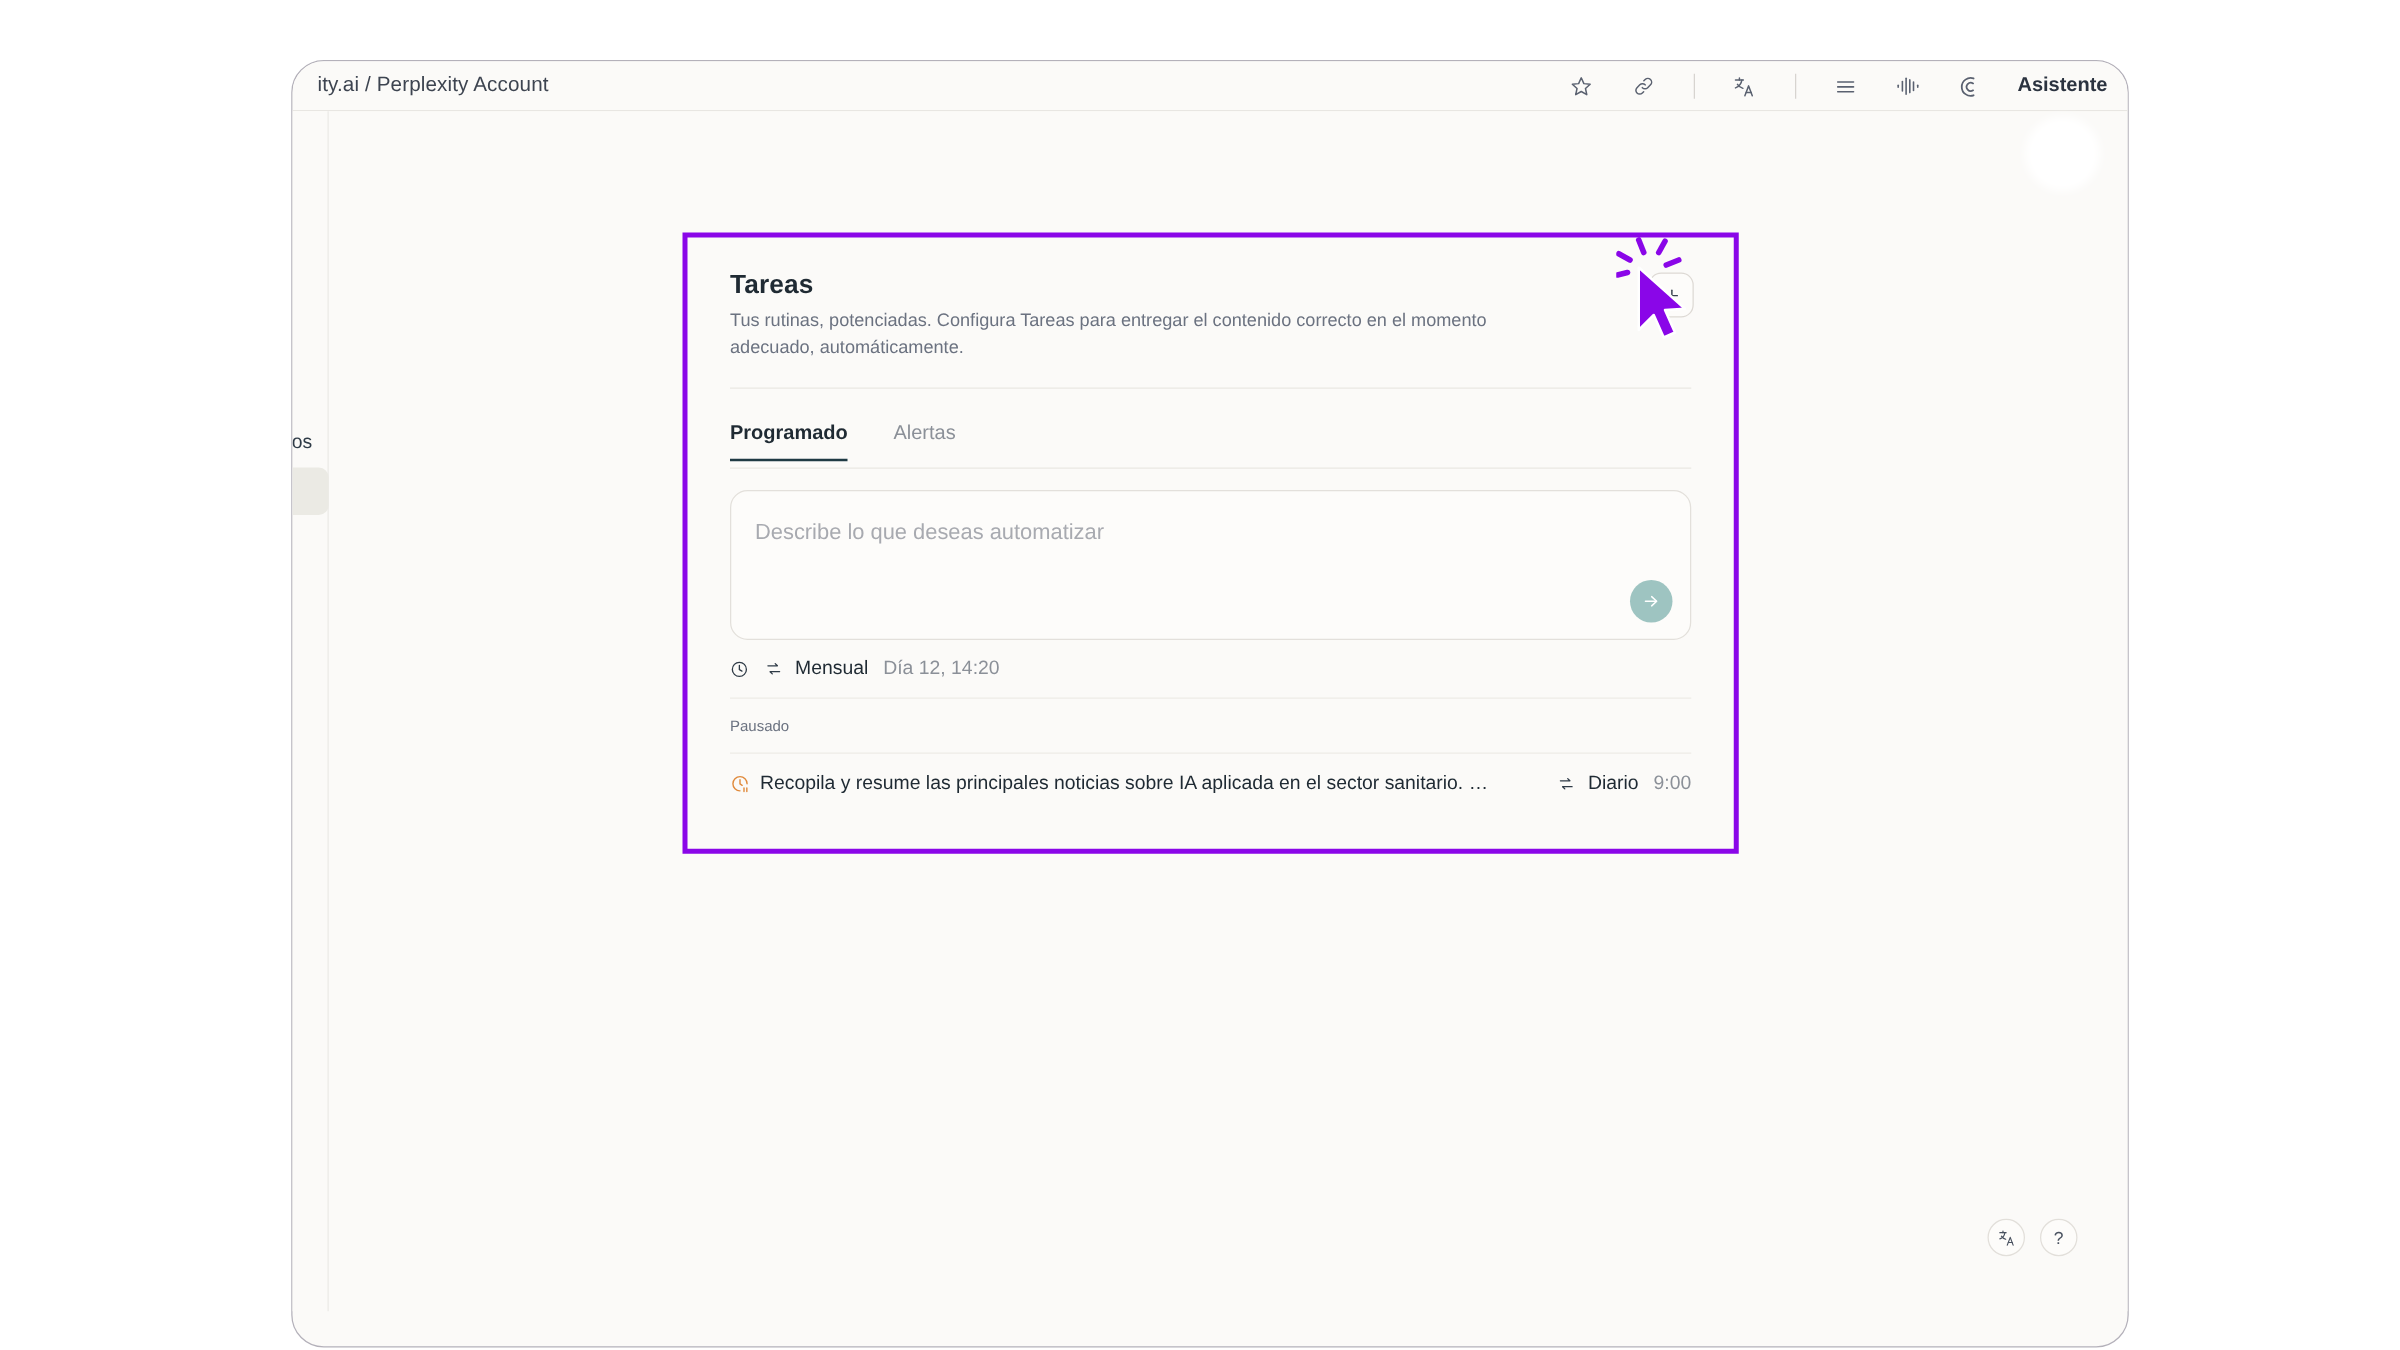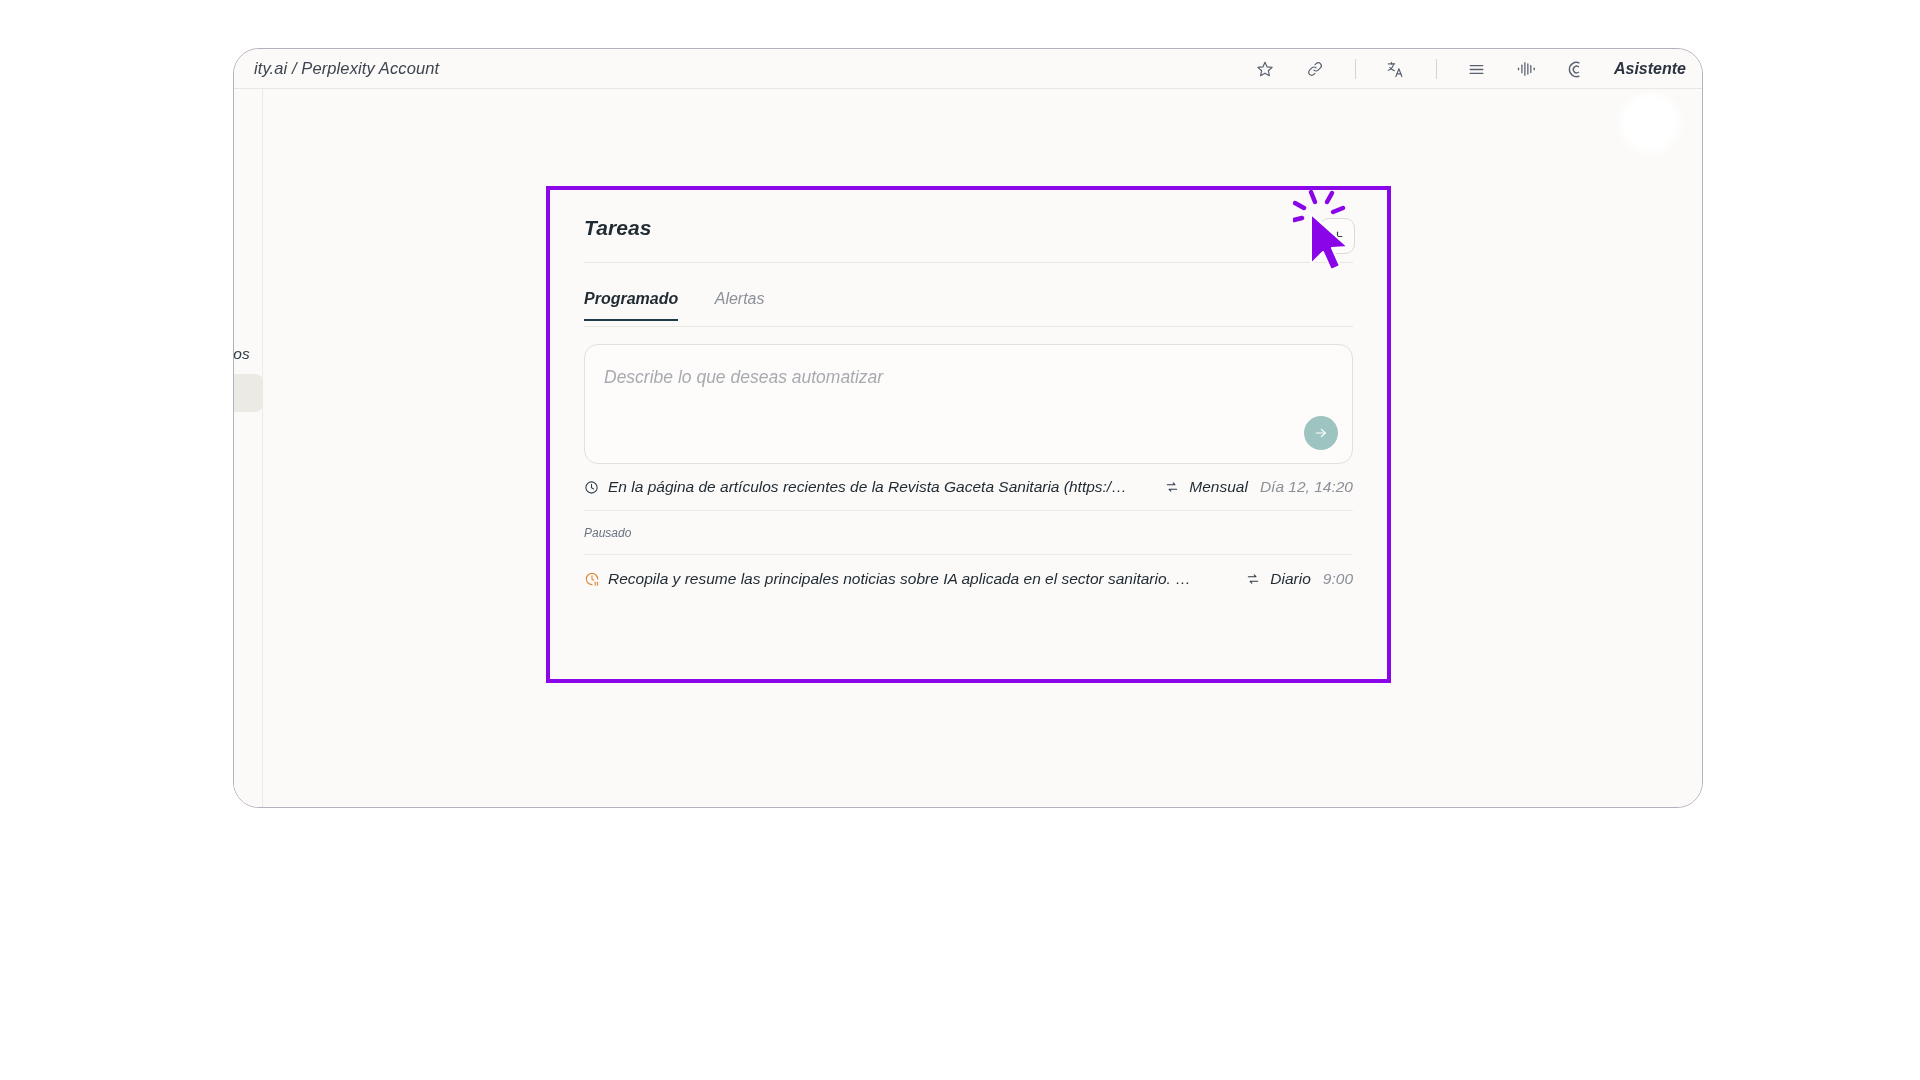--- a/index.html
+++ b/index.html
@@ -7,26 +7,25 @@
     width: 1920px; height: 1080px;
     background: #ffffff;
     font-family: "Liberation Sans", sans-serif;
     overflow: hidden;
   }
 
   
   #browser-window {
     position: absolute;
     left: 233px; top: 48px;
-    width: 1470px; height: 760px;
+    width: 1470px; height: 1030px;
     background: #fbfaf8;
     border: 1.5px solid #b4b1ba;
     border-radius: 26px;
     overflow: hidden;
-    font-style: italic;
   }
 
   
   #toolbar {
     position: absolute;
     left: 0; top: 0;
     width: 1470px; height: 40px;
     background: #fbfaf8;
     border-bottom: 1px solid #e8e6e2;
     display: flex;
@@ -350,20 +349,21 @@
       <div id="sidebar-label">tos</div>
       <div id="sidebar-active-block"></div>
     </div>
 
     <div id="tareas-highlight">
 
       <div id="tareas-card">
 
         <div id="tareas-header">
           <div id="tareas-title">Tareas</div>
+          <div id="tareas-subtitle">Tus rutinas, potenciadas. Configura Tareas para entregar el contenido correcto en el momento adecuado, automáticamente.</div>
           <div id="add-task-button">
             <svg width="15" height="15" viewBox="0 0 24 24" fill="none" stroke="currentColor" stroke-width="1.9" stroke-linecap="round">
               <path d="M12 5v14"></path>
                 <path d="M5 12h14"></path>
             </svg>
           </div>
         </div>
 
         <div id="header-divider"></div>
 
@@ -382,21 +382,20 @@
           </div>
         </div>
 
         <div class="task-row">
           <span class="task-icon">
             <svg width="15" height="15" viewBox="0 0 24 24" fill="none" stroke="currentColor" stroke-width="1.7" stroke-linecap="round">
               <circle cx="12" cy="12" r="9"></circle>
                 <path d="M12 7v5.3l3.3 2"></path>
             </svg>
           </span>
-          <span class="task-desc">En la página de artículos recientes de la Revista Gaceta Sanitaria (https:/…</span>
           <span class="task-repeat-icon">
             <svg width="14" height="14" viewBox="0 0 24 24" fill="none" stroke="currentColor" stroke-width="1.8" stroke-linecap="round" stroke-linejoin="round">
               <path d="M4 8h13l-3-3"></path>
                 <path d="M20 16H7l3 3"></path>
             </svg>
           </span>
           <span class="task-freq">Mensual</span>
           <span class="task-time">Día 12, 14:20</span>
         </div>
 

